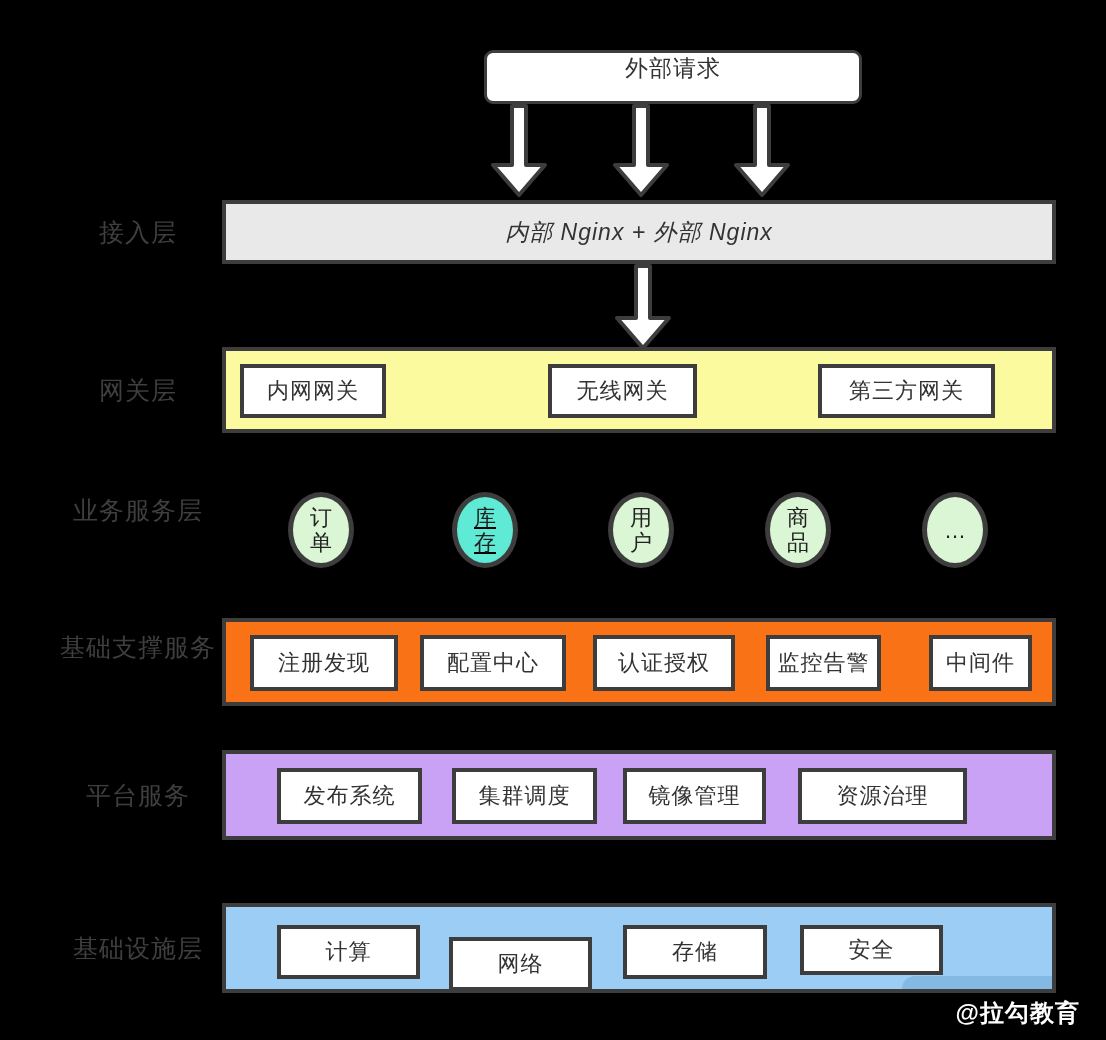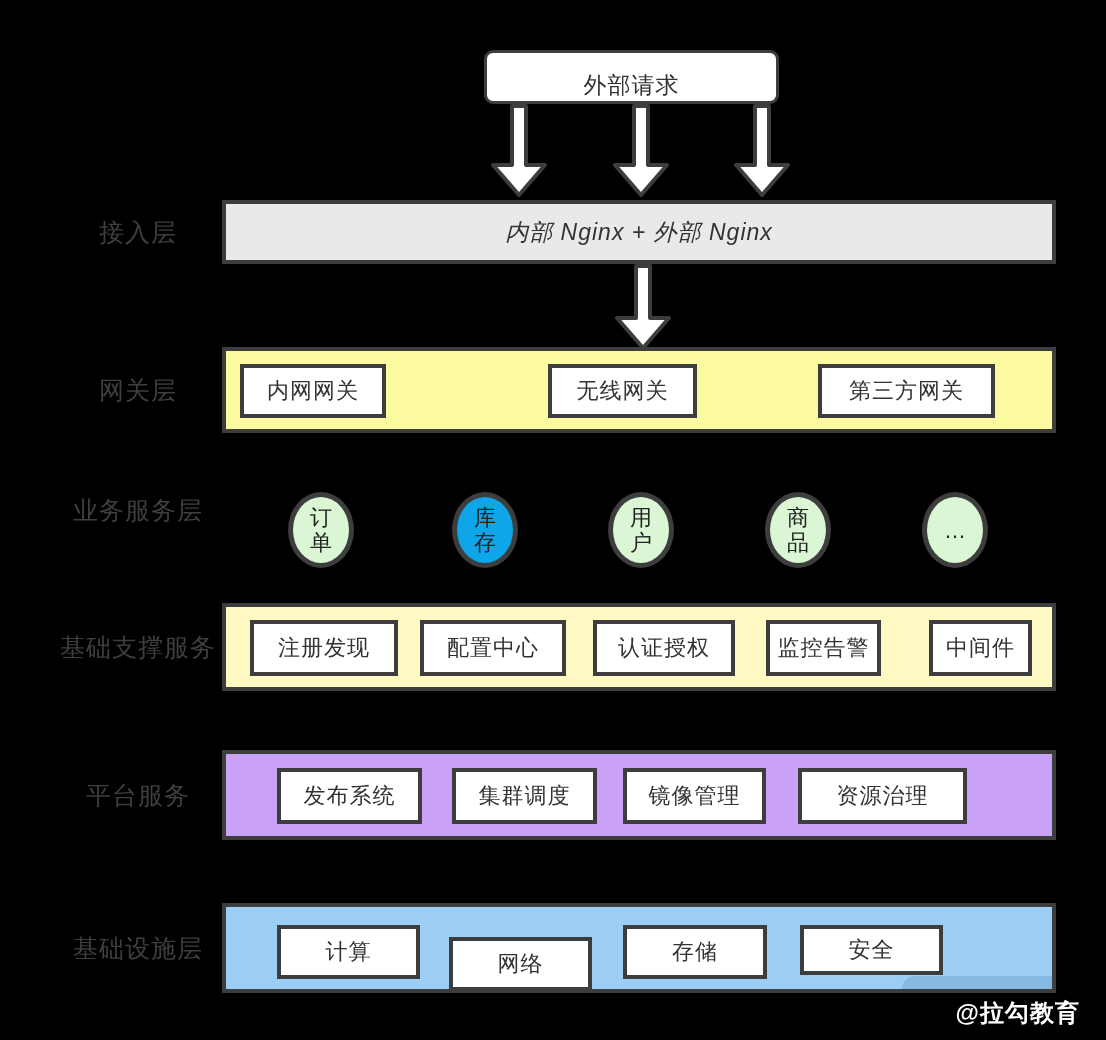--- a/index.html
+++ b/index.html
@@ -7,24 +7,24 @@
     background:#000;
     font-family:"Liberation Sans","DejaVu Sans",sans-serif;
   }
   .canvas{
     position:relative;
     width:1106px;height:1040px;
     background:#000;
     overflow:hidden;
   }
   .top-box{
-    position:absolute;left:484px;top:50px;width:295px;height:54px;
+    position:absolute;left:484px;top:50px;width:378px;height:54px;
     background:#fff;border:3px solid #3d3d3d;border-radius:9px;
     box-sizing:border-box;
-    display:flex;align-items:flex-end;justify-content:center;
+    display:flex;align-items:flex-start;justify-content:center;
     font-size:23px;color:#333;letter-spacing:1px;
   }
   .arrow{position:absolute;}
   .bar{
     position:absolute;left:222px;width:834px;
     border:4px solid #3d3d3d;box-sizing:border-box;
   }
   .bar-access{top:200px;height:64px;display:flex;align-items:center;justify-content:center;font-size:23px;color:#333;letter-spacing:1px;font-style:italic;}
   .bar-gateway{top:347px;height:86px;}
   .bar-support{top:603px;height:88px;}
@@ -91,35 +91,35 @@
   <div class="bar bar-gateway" style="background-color: rgb(251, 250, 158); text-decoration: underline;">
     <div class="wbox" style="left:14px;top:13px;width:146px;height:54px">内网网关</div>
     <div class="wbox" style="left:322px;top:13px;width:149px;height:54px">无线网关</div>
     <div class="wbox" style="left:592px;top:13px;width:177px;height:54px">第三方网关</div>
   </div>
 
   <div class="row-label" style="top:495px">业务服务层</div>
   <div class="circle" style="left: 288px; background-color: rgb(218, 246, 212);">
     <div class="circle-label">订单</div>
   </div>
-  <div class="circle" style="left: 452px; background-color: #0ea5e9;">
+  <div class="circle" style="left: 452px; background-color: #5eead4; text-decoration: underline;">
     <div class="circle-label">库存</div>
   </div>
   <div class="circle" style="left: 608px; background-color: rgb(218, 246, 212);">
     <div class="circle-label">用户</div>
   </div>
   <div class="circle" style="left: 765px; background-color: rgb(218, 246, 212);">
     <div class="circle-label">商品</div>
   </div>
   <div class="circle" style="left: 922px; background-color: rgb(218, 246, 212);">
     <div class="circle-label">…</div>
   </div>
 
   <div class="row-label" style="top:632px">基础支撑服务</div>
-  <div class="bar bar-support" style="background-color: #fef9c3;">
+  <div class="bar bar-support" style="background-color: #f97316; margin-top: 15px;">
     <div class="wbox" style="left:24px;top:13px;width:148px;height:56px">注册发现</div>
     <div class="wbox" style="left:194px;top:13px;width:146px;height:56px">配置中心</div>
     <div class="wbox" style="left:367px;top:13px;width:142px;height:56px">认证授权</div>
     <div class="wbox" style="left:540px;top:13px;width:115px;height:56px">监控告警</div>
     <div class="wbox" style="left:703px;top:13px;width:103px;height:56px">中间件</div>
   </div>
 
   <div class="row-label" style="top:780px">平台服务</div>
   <div class="bar bar-platform" style="background-color: rgb(201, 162, 245);">
     <div class="wbox" style="left:226px;top:14px;width:145px;height:56px">集群调度</div>

